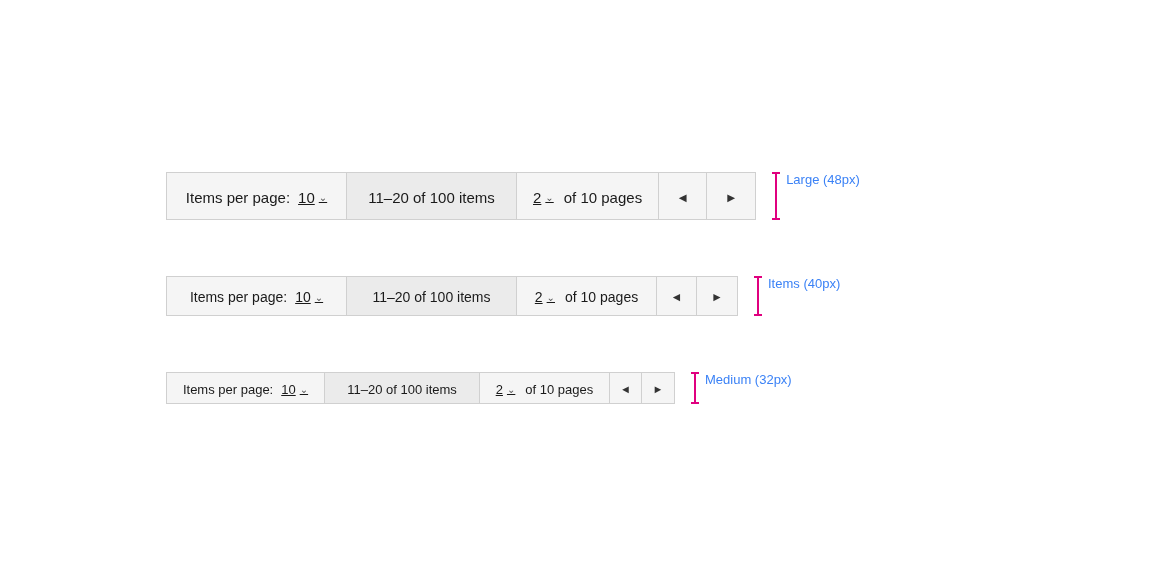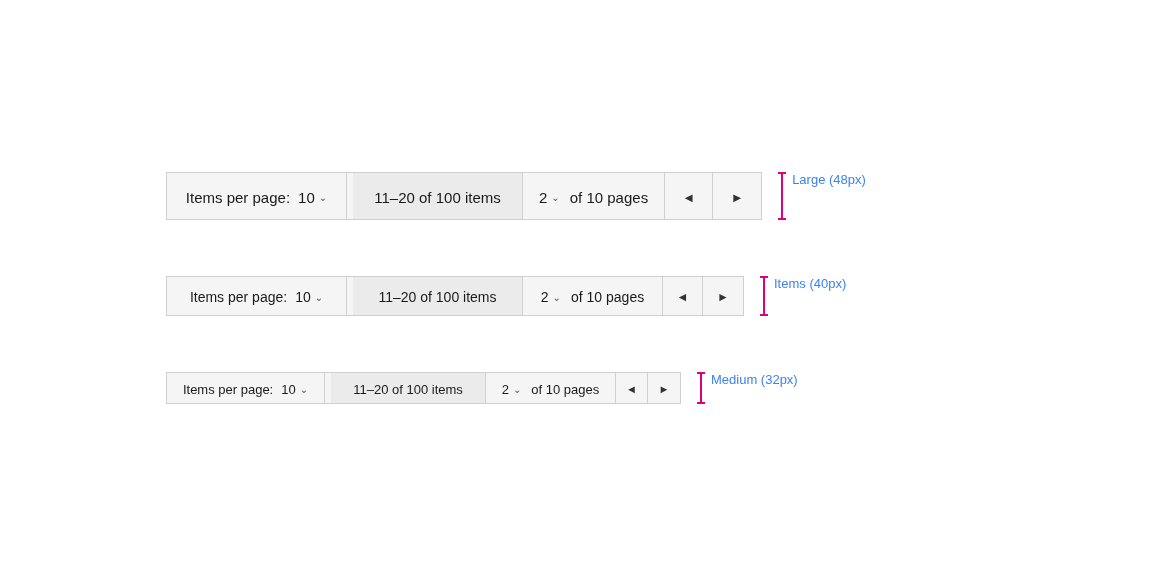--- a/index.html
+++ b/index.html
@@ -40,21 +40,20 @@
     }
 
     .pg-section.items-per-page {
       min-width: 180px;
       gap: 8px;
     }
 
     .pg-section.items-range {
       min-width: 170px;
       background: #ebebeb;
-      margin-left: 6px;
     }
 
     .pg-section.page-select {
       min-width: 140px;
       gap: 6px;
     }
 
     .pg-section.nav-btn {
       min-width: 48px;
       cursor: pointer;
@@ -64,20 +63,21 @@
       padding: 0;
     }
 
     .page-dropdown {
       display: inline-flex;
       align-items: center;
       gap: 4px;
       cursor: pointer;
       font-size: 14px;
       color: #1a1a1a;
+      text-decoration: underline;
     }
 
     .chevron {
       font-size: 10px;
       color: #555;
     }
 
     
     .size-large .pg-section { height: 48px; font-size: 15px; }
     .size-large .pg-section.nav-btn { min-width: 48px; font-size: 13px; }

